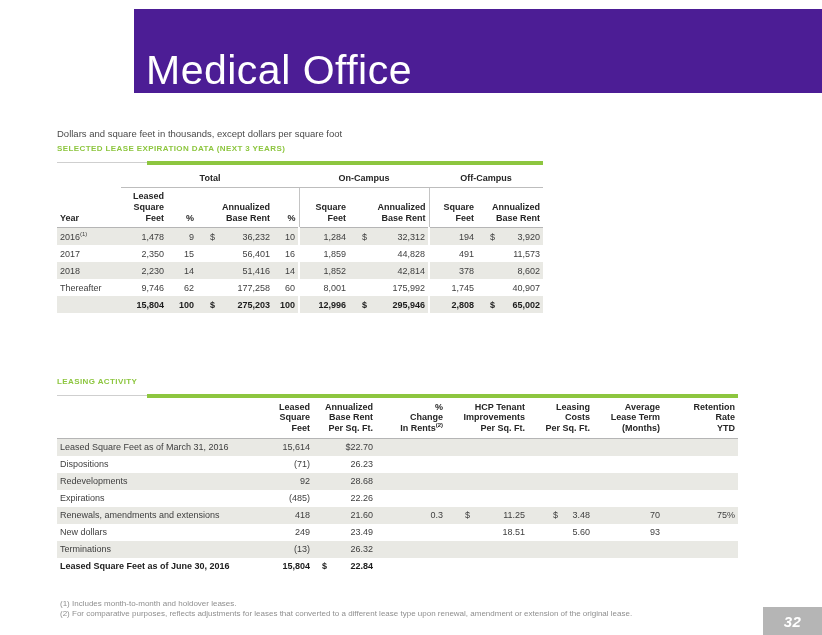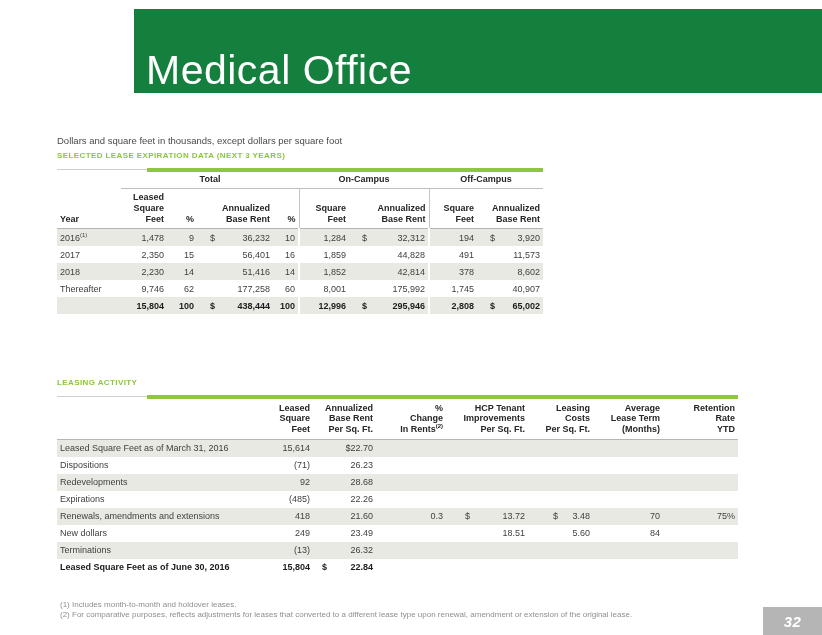--- a/index.html
+++ b/index.html
@@ -1,44 +1,44 @@
 <!DOCTYPE html>
 <html><head>
 <meta charset="utf-8">
 <style>
   * { margin:0; padding:0; box-sizing:border-box; }
   html,body { background:#ffffff; }
   body { font-family:"Liberation Sans", sans-serif; }
   .page { position:relative; width:822px; height:635px; background:#ffffff; overflow:hidden; }
 
   
-  .banner { position:absolute; left:134px; top:9px; right:0; height:84px; background:#15803d; }
+  .banner { position:absolute; left:134px; top:9px; right:0; height:84px; background:#4c1d95; }
   .banner h1 { position:absolute; left:12px; bottom:2px; color:#ffffff; font-size:41px;
                font-weight:300; letter-spacing:0.5px; line-height:1; }
 
   
-  .content { position:absolute; left:57px; top:135px; width:681px; }
+  .content { position:absolute; left:57px; top:128px; width:681px; }
   .intro-note { font-size:9.5px; color:#4a4a4a; }
   .section-title { margin-top:5px; font-size:8px; font-weight:bold; color:#8dc63f; letter-spacing:0.4px; }
 
   .table-top { position:relative; height:4px; margin-top:8px; }
   .table-top .thin-line { position:absolute; left:0; right:0; top:1px; height:1px; background:#cfcfcf; }
   .table-top .green-bar { position:absolute; left:90px; right:0; top:0; height:4px; background:#8dc63f; }
 
   table { border-collapse:collapse; table-layout:fixed; font-size:9px; color:#3e3e3e; }
   #lease-table { width:486px; }
   #activity-table { width:681px; }
   td, th { padding:3.5px 3px; text-align:right; white-space:nowrap; overflow:hidden; }
   th { font-weight:bold; color:#262626; vertical-align:bottom; white-space:pre-line; line-height:1.2; }
   .lbl { text-align:left; }
   tr.shaded td { background:#e9e9e4; }
   tr.total-row td { font-weight:bold; color:#1c1c1c; }
   sup { font-size:6px; vertical-align:super; line-height:0; }
 
-  .group-row th { text-align:center; border-bottom:1px solid #bdbdbd; padding:2px 3px 3px; }
+  .group-row th { text-align:center; border-bottom:1px solid #bdbdbd; padding:8px 3px 3px; }
   .group-row th.nogrp { border-bottom:none; }
   .hdr-row th { border-bottom:1px solid #b5b5b5; }
   .hdr-row th.gdiv { border-left:1px solid #c4c4c4; }
   td.ggap { border-left:2px solid #ffffff; }
 
   .money { display:flex; justify-content:space-between; align-items:baseline; }
   .money .cur { text-align:left; }
   #lease-table .money { padding-left:10px; }
   .pad-ti { padding-left:16px; }
   .pad-lc { padding-left:22px; }
@@ -216,21 +216,21 @@
             </td>
       </tr>
 
       <tr class="shaded total-row">
         <td class="lbl"></td>
         <td>15,804</td>
         <td>100</td>
         <td>
               <div class="money">
                 <span class="cur">$</span>
-                <span>438,444</span>
+                <span>275,203</span>
               </div>
             </td>
         <td>100</td>
         <td class="ggap">12,996</td>
         <td>
               <div class="money">
                 <span class="cur">$</span>
                 <span>295,946</span>
               </div>
             </td>
@@ -330,40 +330,40 @@
         <td></td>
       </tr>
       <tr class="shaded">
         <td class="lbl">Renewals, amendments and extensions</td>
         <td>418</td>
         <td>21.60</td>
         <td>0.3</td>
         <td>
               <div class="money pad-ti">
                 <span class="cur">$</span>
-                <span>13.72</span>
+                <span>11.25</span>
               </div>
             </td>
         <td>
               <div class="money pad-lc">
                 <span class="cur">$</span>
                 <span>3.48</span>
               </div>
             </td>
         <td>70</td>
         <td>75%</td>
       </tr>
       <tr>
         <td class="lbl">New dollars</td>
         <td>249</td>
         <td>23.49</td>
         <td></td>
         <td>18.51</td>
         <td>5.60</td>
-        <td>84</td>
+        <td>93</td>
         <td></td>
       </tr>
       <tr class="shaded">
         <td class="lbl">Terminations</td>
         <td>(13)</td>
         <td>26.32</td>
         <td></td>
         <td></td>
         <td></td>
         <td></td>

